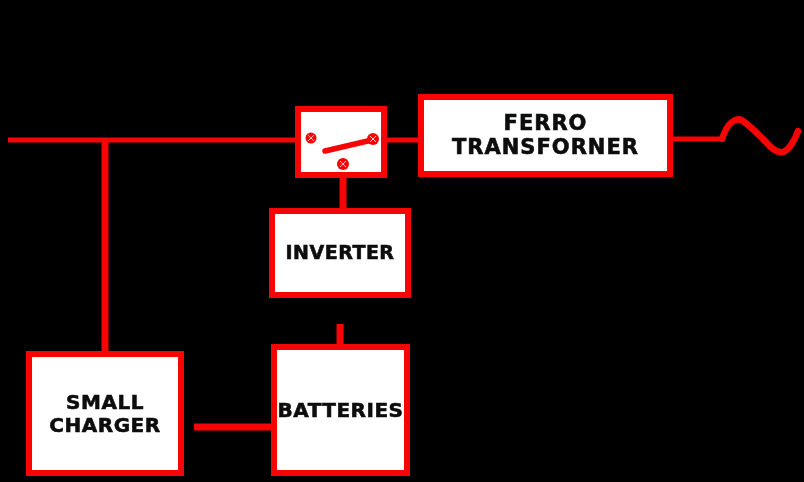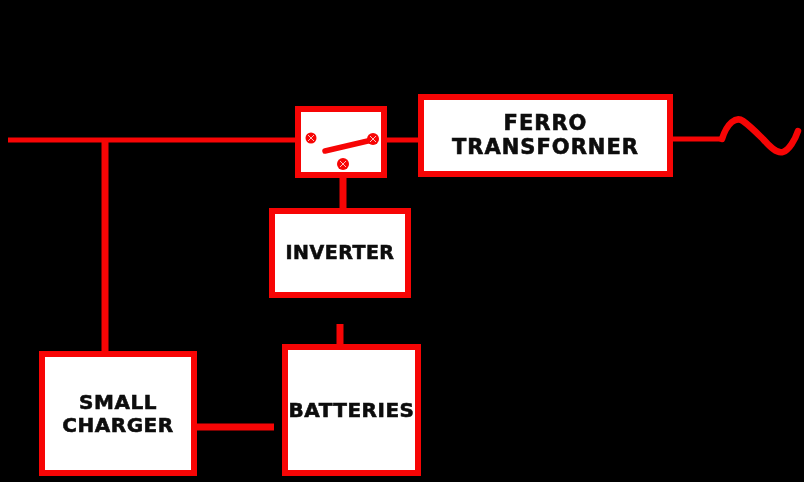--- a/index.html
+++ b/index.html
@@ -42,22 +42,22 @@
     font-weight: bold;
     color: var(--ink);
     white-space: pre-line;
     letter-spacing: 0.5px;
     line-height: 1.12;
     -webkit-text-stroke: 0.6px var(--ink);
   }
   .box-switch    { left: 295px; top: 106px; width: 92px;  height: 72px;  padding: 0; }
   .box-ferro     { left: 418px; top: 94px;  width: 255px; height: 83px;  }
   .box-inverter  { left: 269px; top: 208px; width: 142px; height: 90px; }
-  .box-batteries { left: 282px; top: 344px; width: 139px; height: 132px; }
-  .box-charger   { left: 39px;  top: 351px; width: 158px; height: 125px; }
+  .box-batteries { left: 271px; top: 344px; width: 139px; height: 132px; }
+  .box-charger   { left: 26px;  top: 351px; width: 158px; height: 125px; }
   .box-ferro .label     { font-size: 21px; letter-spacing: 1px; }
   .box-inverter .label  { font-size: 19px; }
   .box-batteries .label { font-size: 20px; }
   .box-charger .label   { font-size: 20px; }
   .switch-svg {
     display: block;
     width: 80px;
     height: 60px;
   }
 </style>

